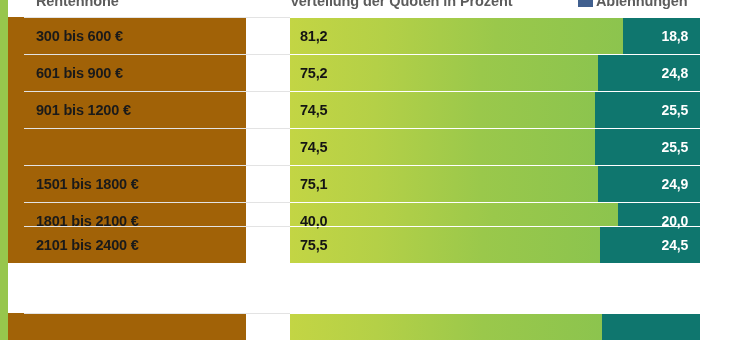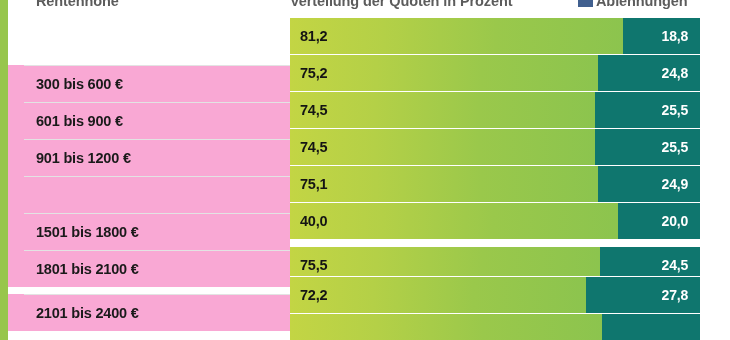--- a/index.html
+++ b/index.html
@@ -67,24 +67,23 @@
   .row {
     position: absolute;
     left: 0;
     width: 730px;
     height: 37px;
   }
 
   .row-label-cell {
     position: absolute;
     left: 0; top: 0;
-    width: 290px;
-    height: 37px;
-    background: #f9a8d4;
-    margin-top: 48px;
+    width: 246px;
+    height: 37px;
+    background: #a16207;
   }
   .row-label {
     position: absolute;
     left: 36px;
     top: 50%;
     transform: translateY(-50%);
     font-size: 14.5px;
     font-weight: 700;
     color: #1a1a1a;
     white-space: nowrap;
@@ -240,38 +239,33 @@
           <div class="row-divider"></div>
           <div class="row-label">1801 bis 2100 €</div>
         </div>
         <div class="bar-track">
           <div class="bar-green" style="width: 328px;"></div>
           <div class="val-green">40,0</div>
           <div class="val-blue">20,0</div>
         </div>
         <div class="bar-sep"></div>
       </div>
-      <div class="row" style="top: 246px;">
+      <div class="row" style="top: 226px;">
         <div class="row-label-cell">
           <div class="row-divider"></div>
           <div class="row-label">2101 bis 2400 €</div>
         </div>
         <div class="bar-track">
           <div class="bar-green" style="width: 309.55px;"></div>
           <div class="val-green">75,5</div>
           <div class="val-blue">24,5</div>
         </div>
         <div class="bar-sep"></div>
       </div>
       <div class="row" style="top: 276px;">
-        <div class="bar-track">
-          <div class="bar-green" style="width: 296.02px;"></div>
-          <div class="val-green">72,2</div>
-          <div class="val-blue">27,8</div>
-        </div>
         <div class="bar-sep"></div>
       </div>
       <div class="row" style="top: 313px;">
         <div class="row-label-cell">
           <div class="row-divider"></div>
           <div class="row-label"></div>
         </div>
         <div class="bar-track">
           <div class="bar-green" style="width: 311.6px;"></div>
           <div class="val-green"></div>

